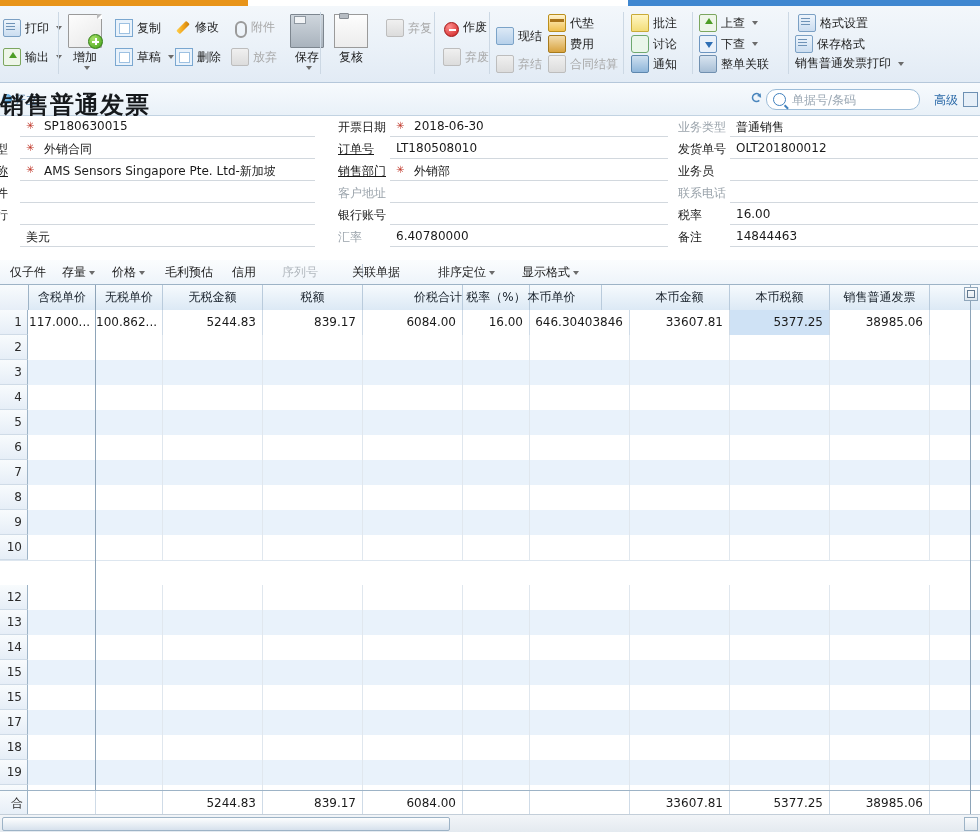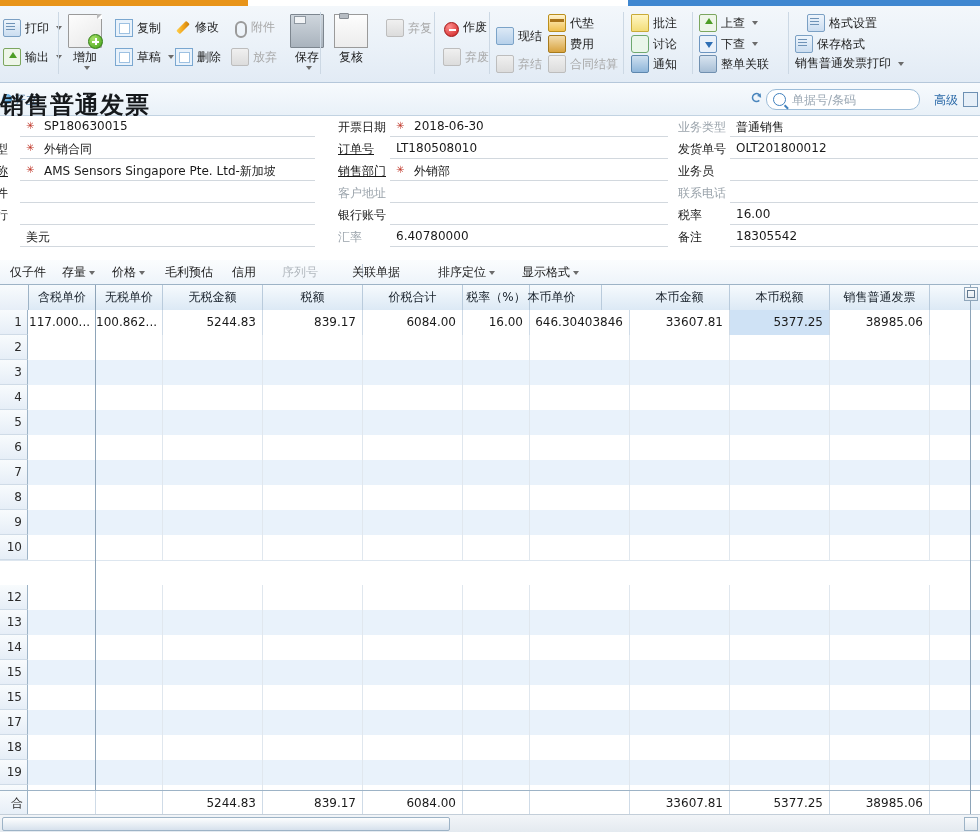--- a/index.html
+++ b/index.html
@@ -302,21 +302,21 @@
         <span class="caret"></span>
       </div>
       <div class="ritem" style="left:0;top:46px;">
         <span class="ico ic-print"></span>
         <span>整单关联</span>
       </div>
     </div>
     <div class="rsep" style="left:788px;"></div>
 
     <div class="rgroup" style="left:792px;width:186px;">
-      <div class="ritem" style="left:12px;top:5px;">
+      <div class="ritem" style="left:3px;top:5px;">
         <span class="ico ic-fmt"></span>
         <span>格式设置</span>
       </div>
       <div class="ritem" style="left:0;top:26px;">
         <span class="ico ic-fmt"></span>
         <span>保存格式</span>
       </div>
       <div class="ritem" style="left:0;top:46px;">
         <span>销售普通发票打印</span>
         <span class="caret"></span>
@@ -457,21 +457,21 @@
           <span class="fval" style="left: 58px; max-width: 218px;"></span>
           <div class="fline" style="left: 52px; width: 248px;"></div>
         </div>
         <div class="frow">
           <span class="flabel">税率</span>
           <span class="fval" style="left: 58px; max-width: 218px;">16.00</span>
           <div class="fline" style="left: 52px; width: 248px;"></div>
         </div>
         <div class="frow">
           <span class="flabel">备注</span>
-          <span class="fval" style="left: 58px; max-width: 218px;">18305542</span>
+          <span class="fval" style="left: 58px; max-width: 218px;">14844463</span>
           <div class="fline" style="left: 52px; width: 248px;"></div>
         </div>
       </div>
   </div>
 
   <div class="subbar" id="subbar">
     <div class="sbsep" style="left:362px;"></div>
   <div class="sbi" style="left: 10px;">
         <span>仅子件</span>
       </div>
@@ -506,21 +506,21 @@
     </div>
 
   <div class="grid">
     <div class="gh" id="grid-header">
       <div class="ghc" style="left:0;width:29px;border-right:1px solid #9db3c6;
            background:linear-gradient(to bottom,#f8fbfd,#e6eef7);"></div>
     <div class="ghc" style="left: 29px; width: 67px;">含税单价</div>
         <div class="ghc" style="left: 96px; width: 67px;">无税单价</div>
         <div class="ghc" style="left: 163px; width: 100px;">无税金额</div>
         <div class="ghc" style="left: 263px; width: 100px;">税额</div>
-        <div class="ghc" style="left: 363px; width: 100px;">价税合计</div>
+        <div class="ghc" style="left: 363px; width: 100px; text-align: right;">价税合计</div>
         <div class="ghc" style="left: 463px; width: 67px;">税率（%）</div>
         <div class="ghc" style="left: 502px; width: 100px;">本币单价</div>
         <div class="ghc" style="left: 630px; width: 100px;">本币金额</div>
         <div class="ghc" style="left: 730px; width: 100px;">本币税额</div>
         <div class="ghc" style="left: 830px; width: 100px;">销售普通发票</div>
       </div>
     <div class="gbody" id="grid-body">
         <div class="grow r1 wht" style="top: 0px;">
           <div class="rn">1</div>
           <div class="gc" style="left: 29px; width: 67px;">117.000...</div>

